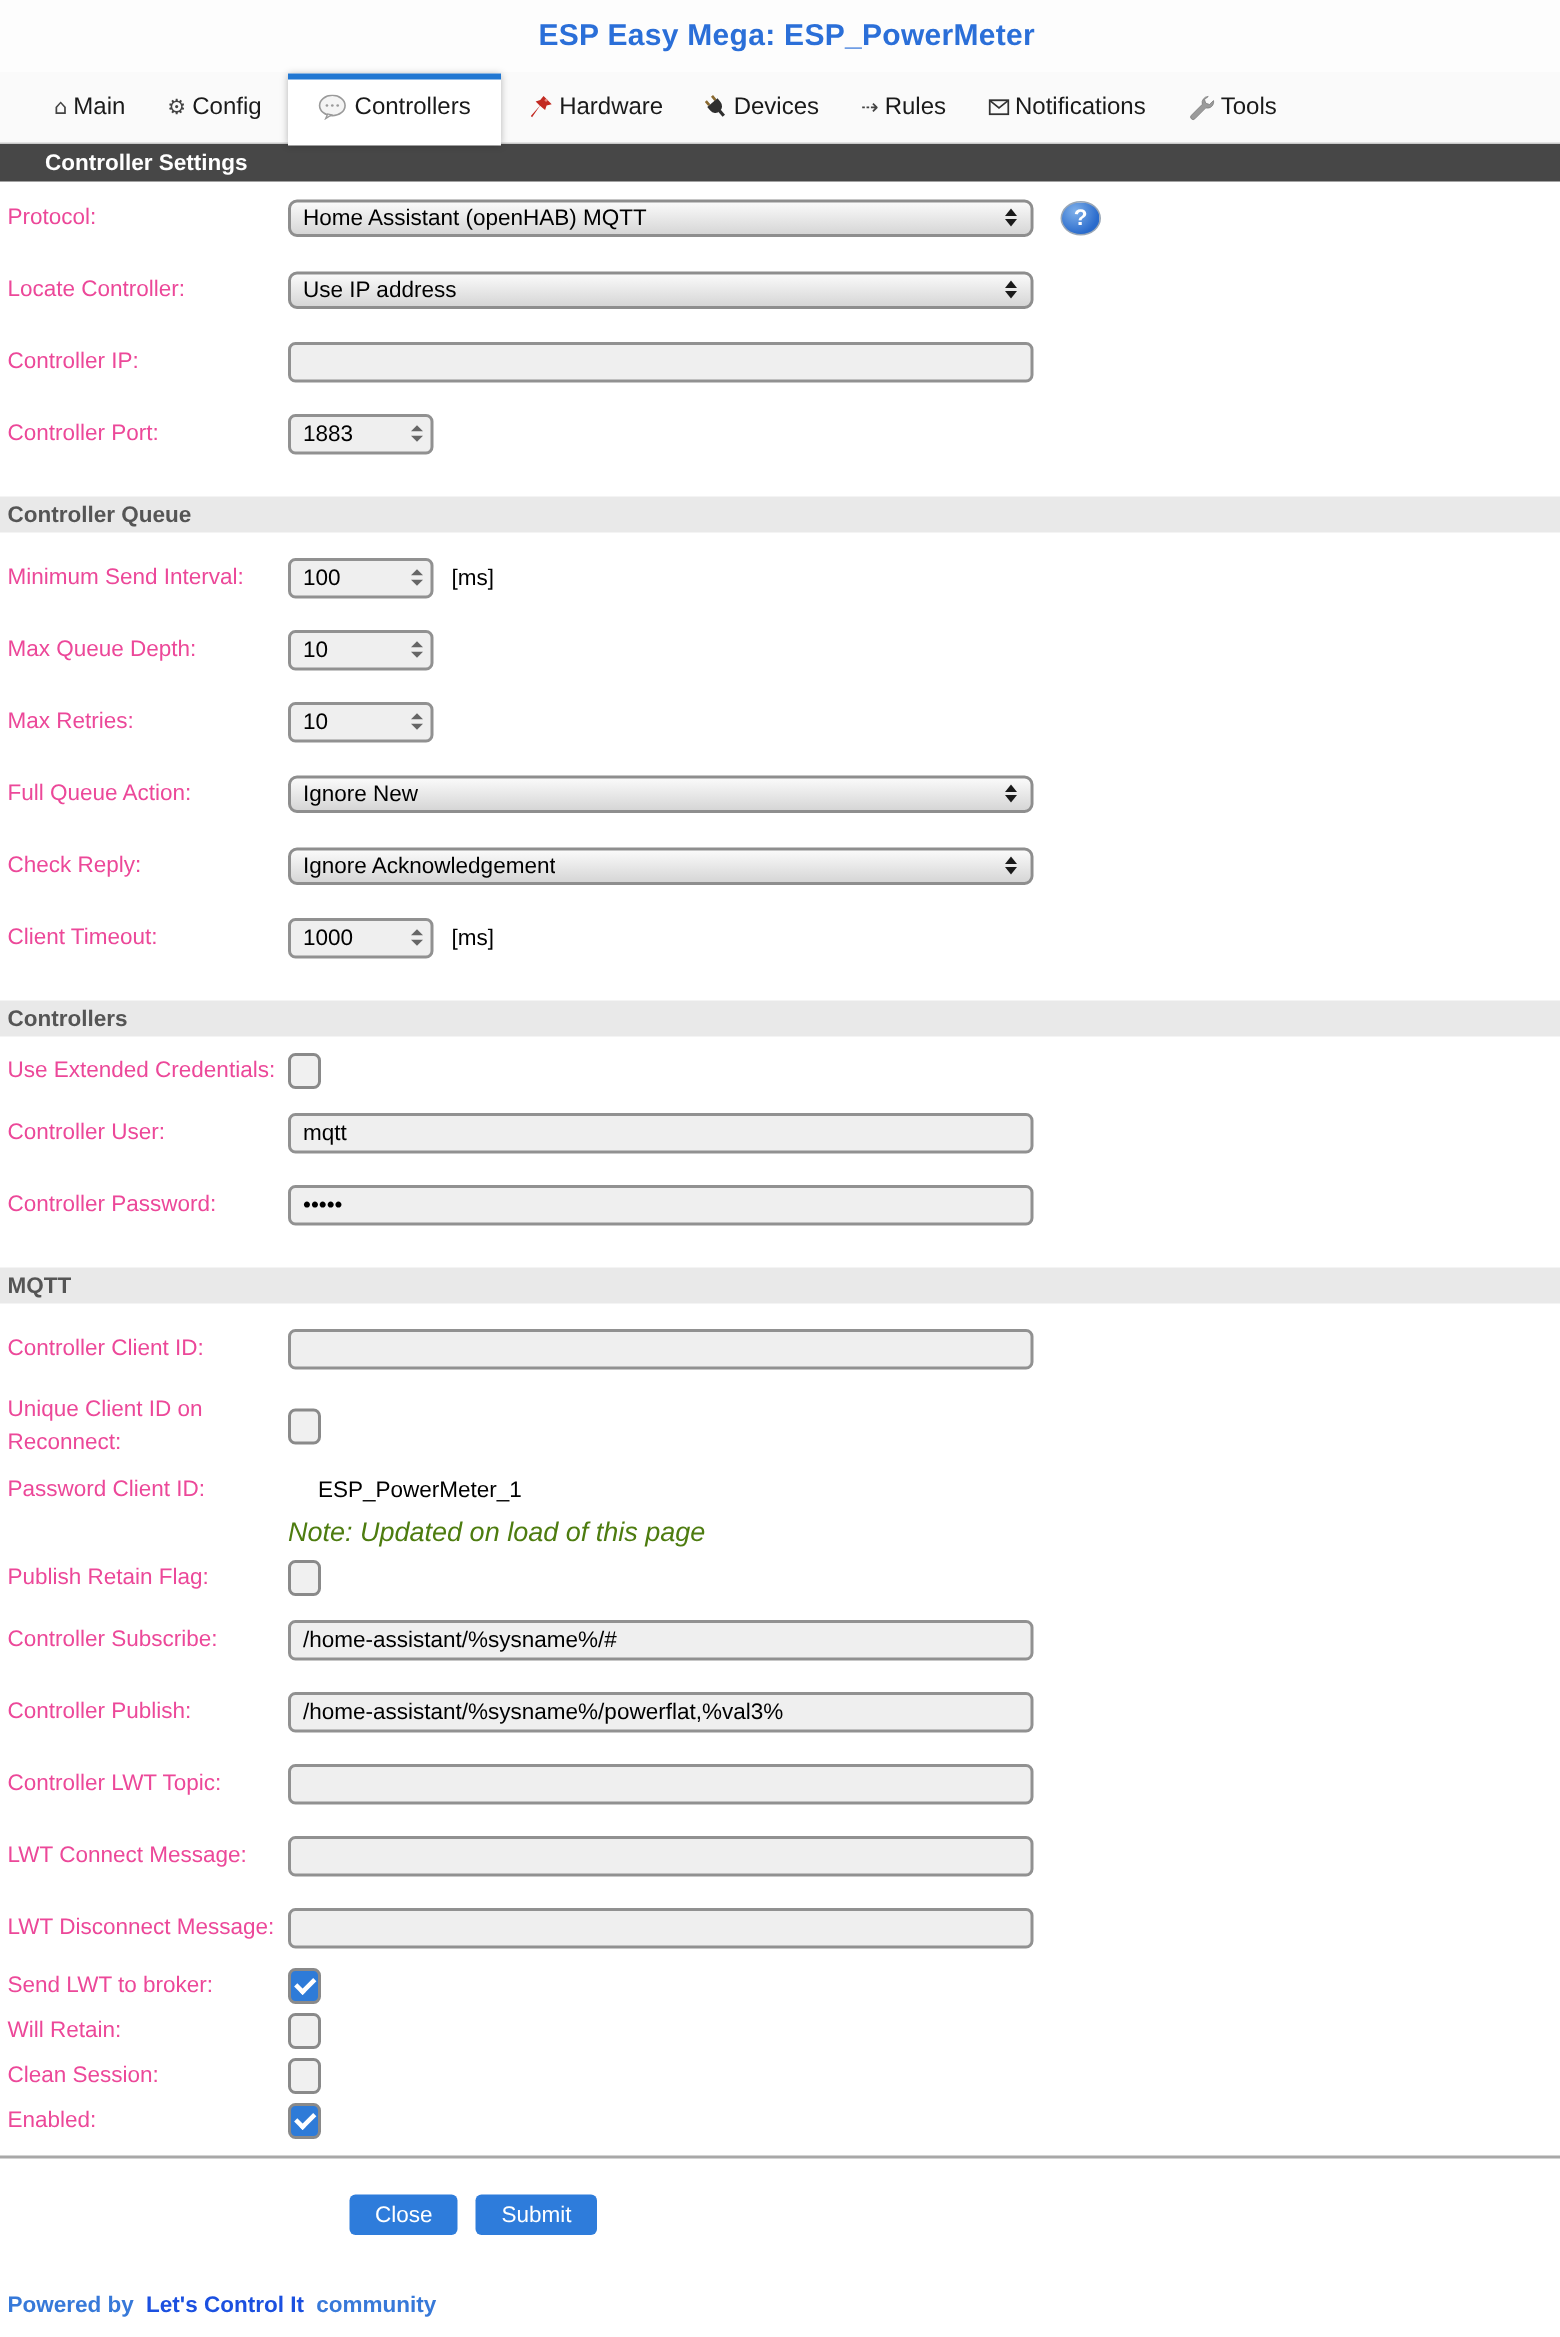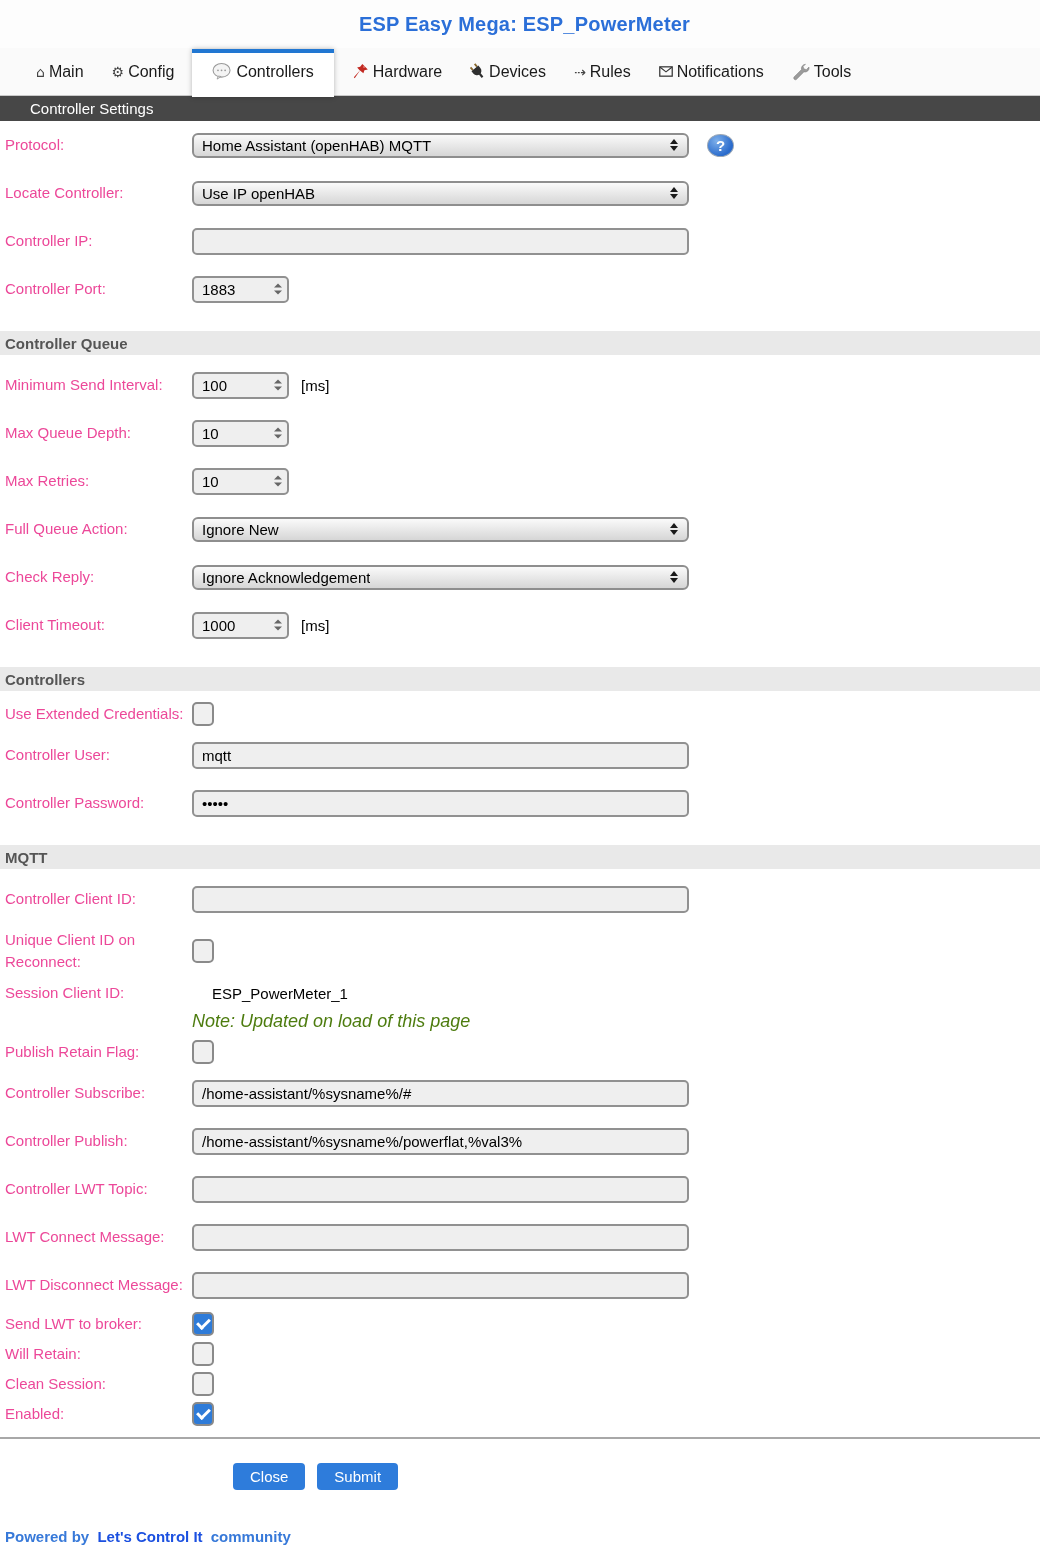--- a/index.html
+++ b/index.html
@@ -10,21 +10,21 @@
   .topbar { background: #fdfdfd; padding-top: 13px; }
   .page-title { color: #2b6fd8; font-size: 20px; font-weight: bold; padding-left: 9px; letter-spacing: 0.2px; text-align: center; }
 
   .nav { display: flex; align-items: center; height: 48px; margin-top: 12px; border-bottom: 1px solid #c9c9c9; padding-left: 22px; position: relative; background: #fafafa; }
   .tab { display: inline-flex; align-items: center; gap: 4px; font-size: 16px; color: #1a1a1a; padding: 8px 14px; cursor: pointer; white-space: nowrap; }
   .tab .glyph { font-size: 14px; color: #444; font-family: "DejaVu Sans", sans-serif; }
   .tab.active { background: #fff; border-top: 4px solid #2177d2; box-shadow: 0 0 5px rgba(0,0,0,0.28); padding: 10px 20px 16px; margin: -8px 4px -10px; position: relative; z-index: 3; }
   .tab svg { display: block; }
 
   
-  .dark-bar { background: #474747; color: #fff; font-weight: normal; font-size: 15px; height: 25px; display: flex; align-items: center; padding-left: 30px; position: relative; z-index: 1; }
+  .dark-bar { background: #474747; color: #fff; font-weight: bold; font-size: 15px; height: 25px; display: flex; align-items: center; padding-left: 30px; position: relative; z-index: 1; }
   .section-header { background: #e9e9e9; color: #555; font-weight: bold; font-size: 15px; height: 24px; display: flex; align-items: center; padding-left: 5px; margin-top: 18px; margin-bottom: 6px; }
 
   
   .row { display: flex; align-items: center; }
   .h48 { height: 48px; }
   .h56 { height: 56px; }
   .h34 { height: 34px; }
   .h30 { height: 30px; }
   .h28 { height: 28px; }
   .label { width: 192px; padding-left: 5px; font-size: 15px; color: #ec4899; line-height: 1.45; flex-shrink: 0; }
@@ -152,21 +152,21 @@
         </span>
     </div>
     <div class="help-icon">?</div>
   </div>
 </div>
 
 <div class="row h48">
   <div class="label">Locate Controller:</div>
   <div class="control">
     <div class="select">
-      <span class="select-text">Use IP openHAB</span>
+      <span class="select-text">Use IP address</span>
       <span class="select-arrows">
           <i class="up"></i>
           <i class="down"></i>
         </span>
     </div>
   </div>
 </div>
 
 <div class="row h48">
   <div class="label">Controller IP:</div>
@@ -303,21 +303,21 @@
 </div>
 
 <div class="row h56">
   <div class="label">Unique Client ID on Reconnect:</div>
   <div class="control">
     <span class="checkbox"></span>
   </div>
 </div>
 
 <div class="row h28">
-  <div class="label">Session Client ID:</div>
+  <div class="label">Password Client ID:</div>
   <div class="control">
     <span class="static-value">ESP_PowerMeter_1</span>
   </div>
 </div>
 
 <div class="row h28">
   <div class="label"></div>
   <div class="control">
     <span class="note-text">Note: Updated on load of this page</span>
   </div>

